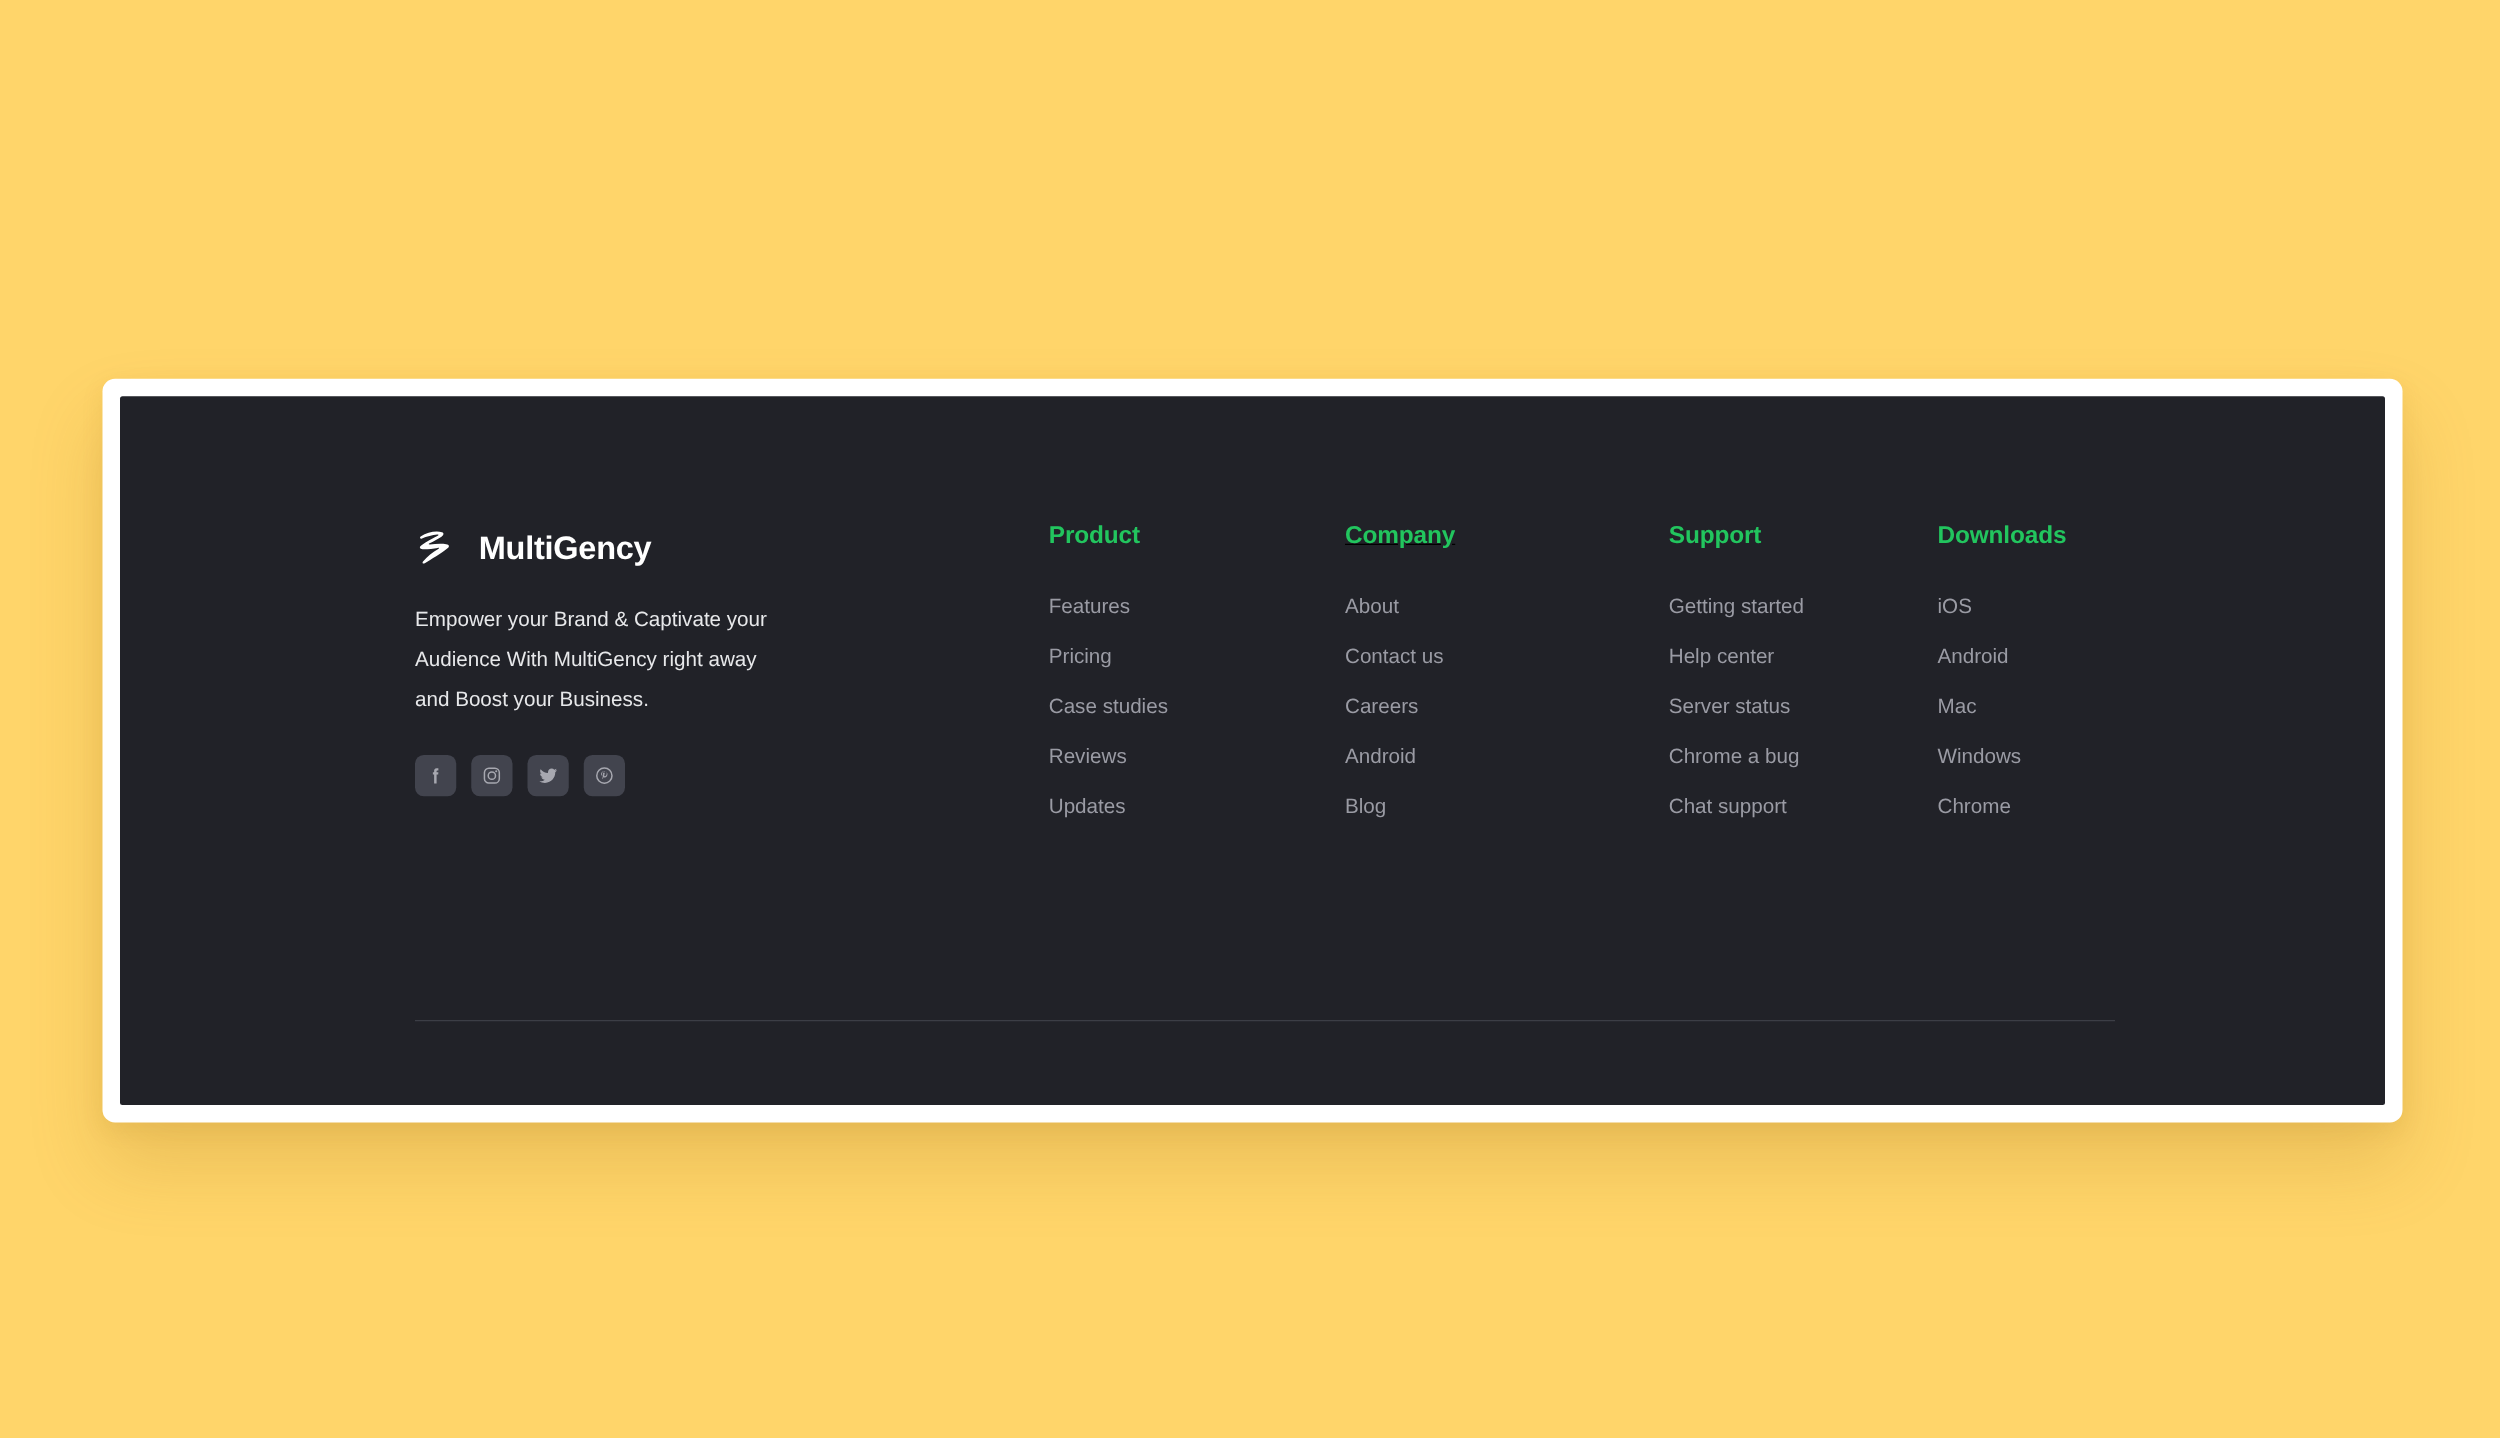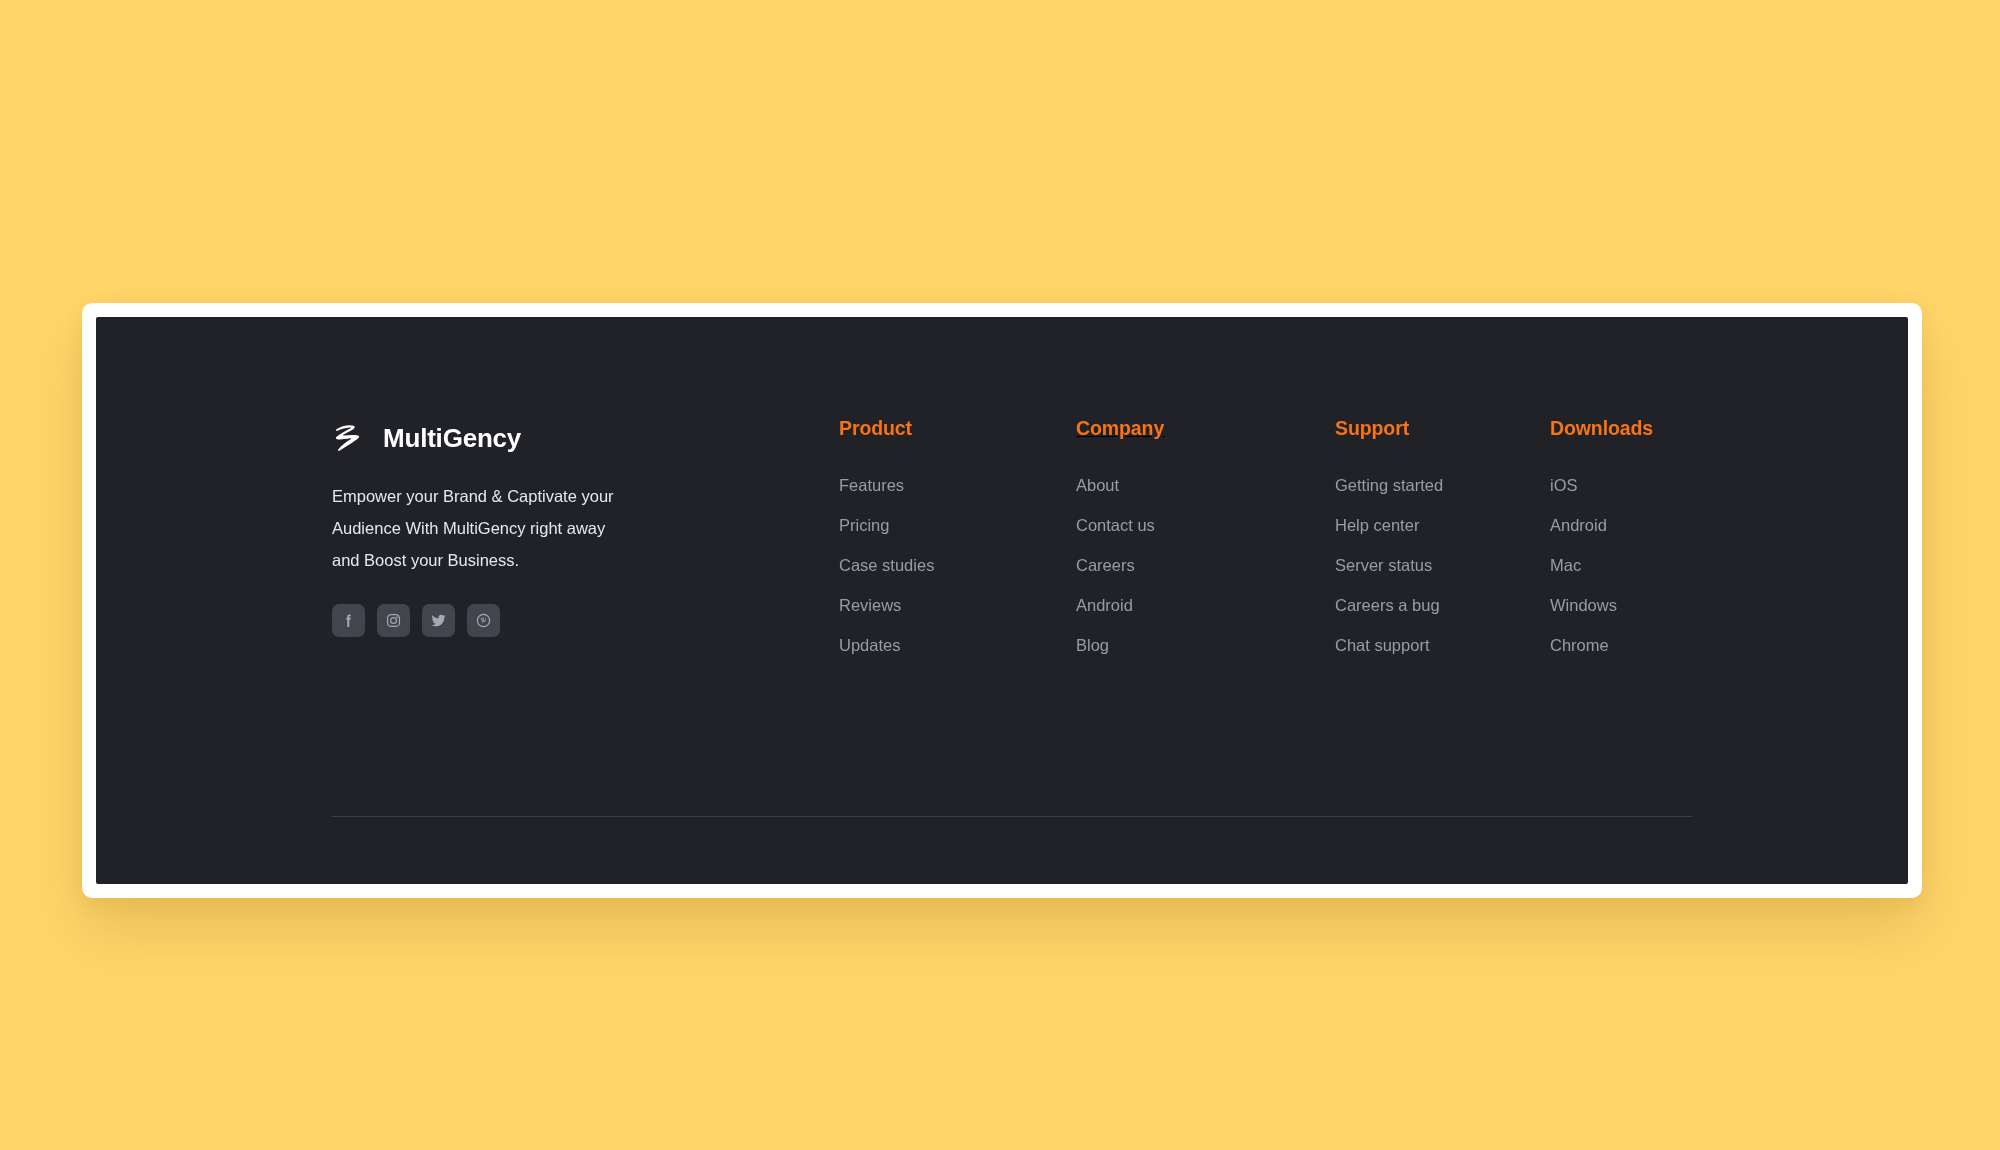--- a/index.html
+++ b/index.html
@@ -92,21 +92,21 @@
   .link-col {
     position:absolute;
     top:100px;
   }
   .col-1 { left:743px; }
   .col-2 { left:980px;text-decoration:underline; }
   .col-3 { left:1217px;margin-left:22px; }
   .col-4 { left:1454px; }
 
   .col-title {
-    color:#f97316;
+    color:#22c55e;
     font-size:19.5px;
     font-weight:700;
     letter-spacing:-0.1px;
     white-space:nowrap;
     margin-bottom:0;
   }
   .col-links {
     list-style:none;
     margin-top:36px;
   }
@@ -203,21 +203,21 @@
             <li><a>Blog</a></li>
           </ul>
         </nav>
 
         <nav class="link-col col-3">
           <h3 class="col-title">Support</h3>
           <ul class="col-links">
             <li><a>Getting started</a></li>
             <li><a>Help center</a></li>
             <li><a>Server status</a></li>
-            <li><a>Careers a bug</a></li>
+            <li><a>Chrome a bug</a></li>
             <li><a>Chat support</a></li>
           </ul>
         </nav>
 
         <nav class="link-col col-4">
           <h3 class="col-title">Downloads</h3>
           <ul class="col-links">
             <li><a>iOS</a></li>
             <li><a>Android</a></li>
             <li><a>Mac</a></li>

